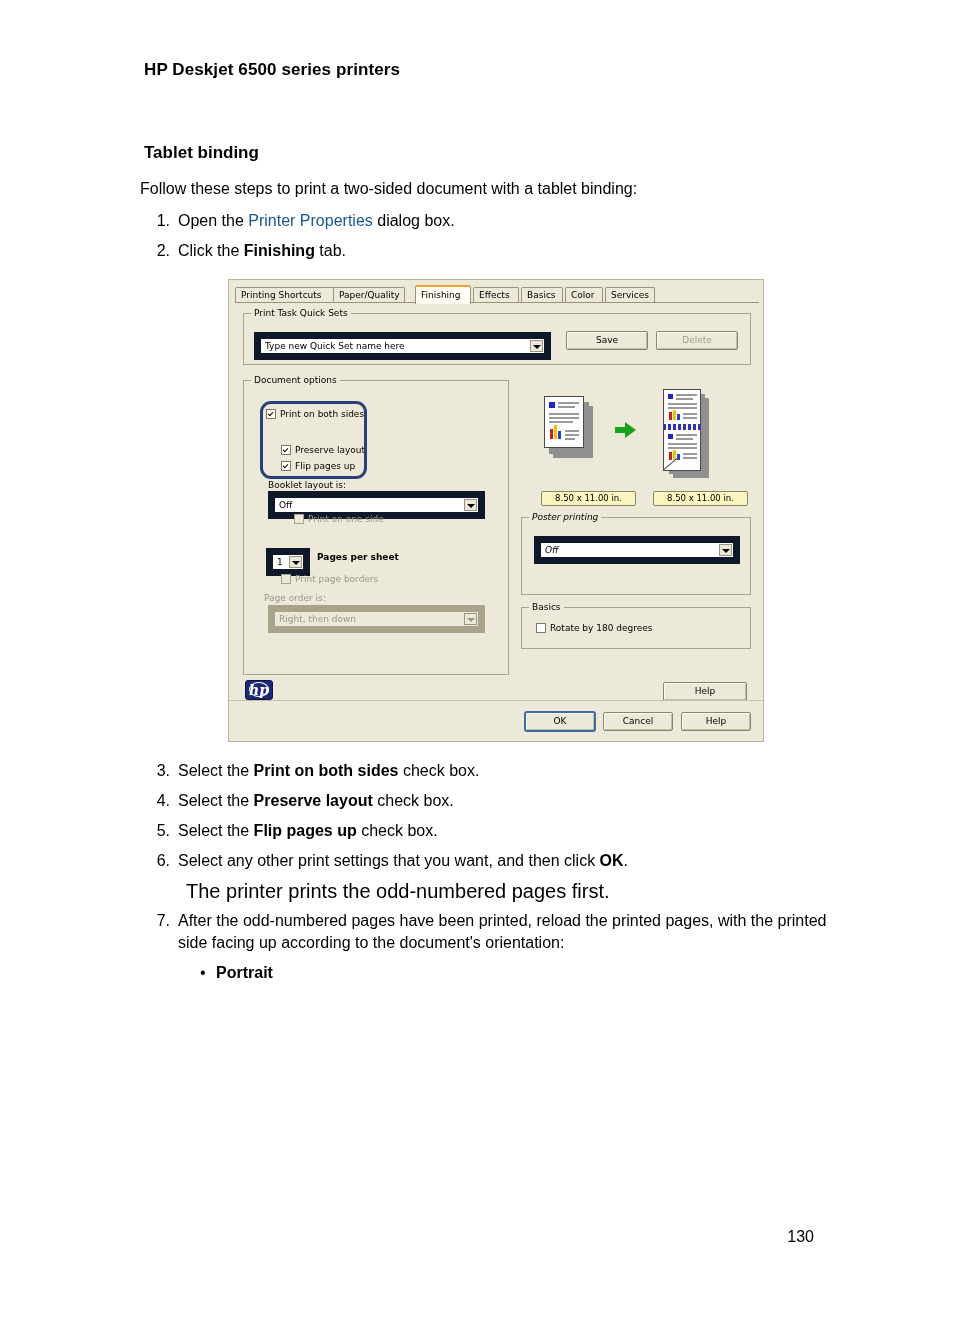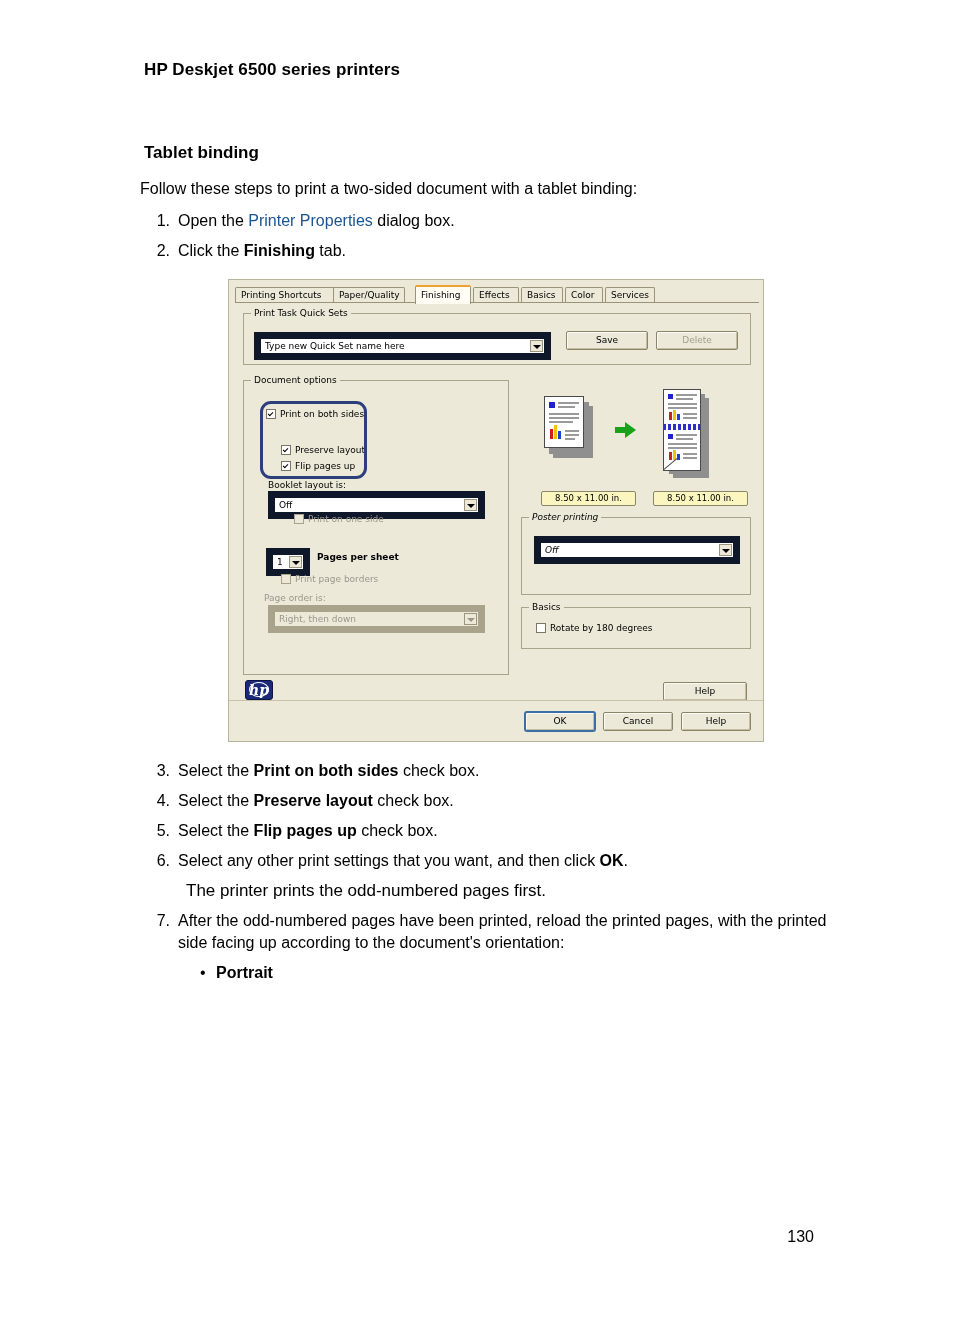--- a/index.html
+++ b/index.html
@@ -73,21 +73,21 @@
     width: 26px;
     flex: 0 0 26px;
     text-align: right;
     padding-right: 8px;
     box-sizing: border-box;
   }
   .step-text {
     flex: 1 1 auto;
   }
   .step-note {
-    font-size: 17px;
+    font-size: 20px;
     line-height: 22px;
     margin: 0 0 8px 34px;
   }
   .bullet-row {
     display: flex;
     margin-left: 48px;
     font-size: 16px;
     line-height: 22px;
     margin-top: 6px;
   }

